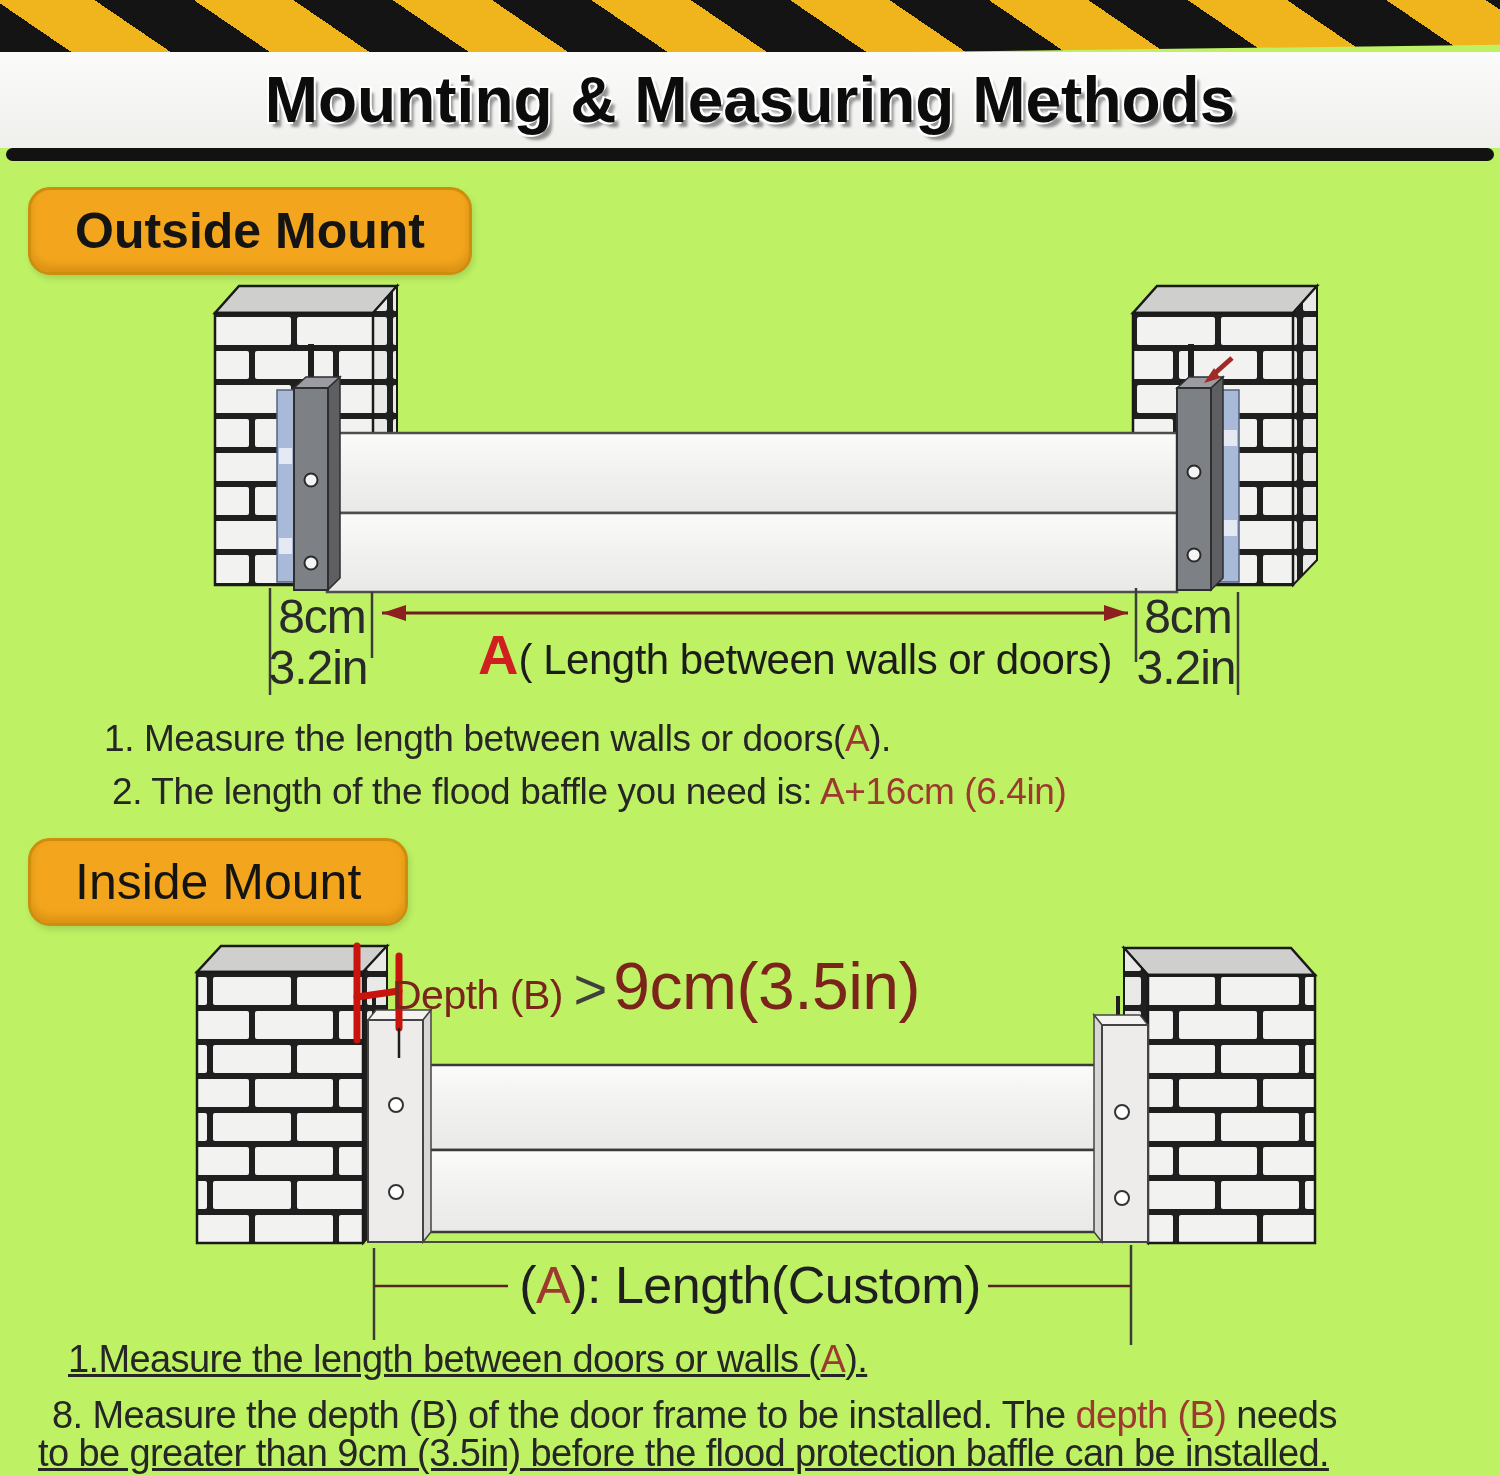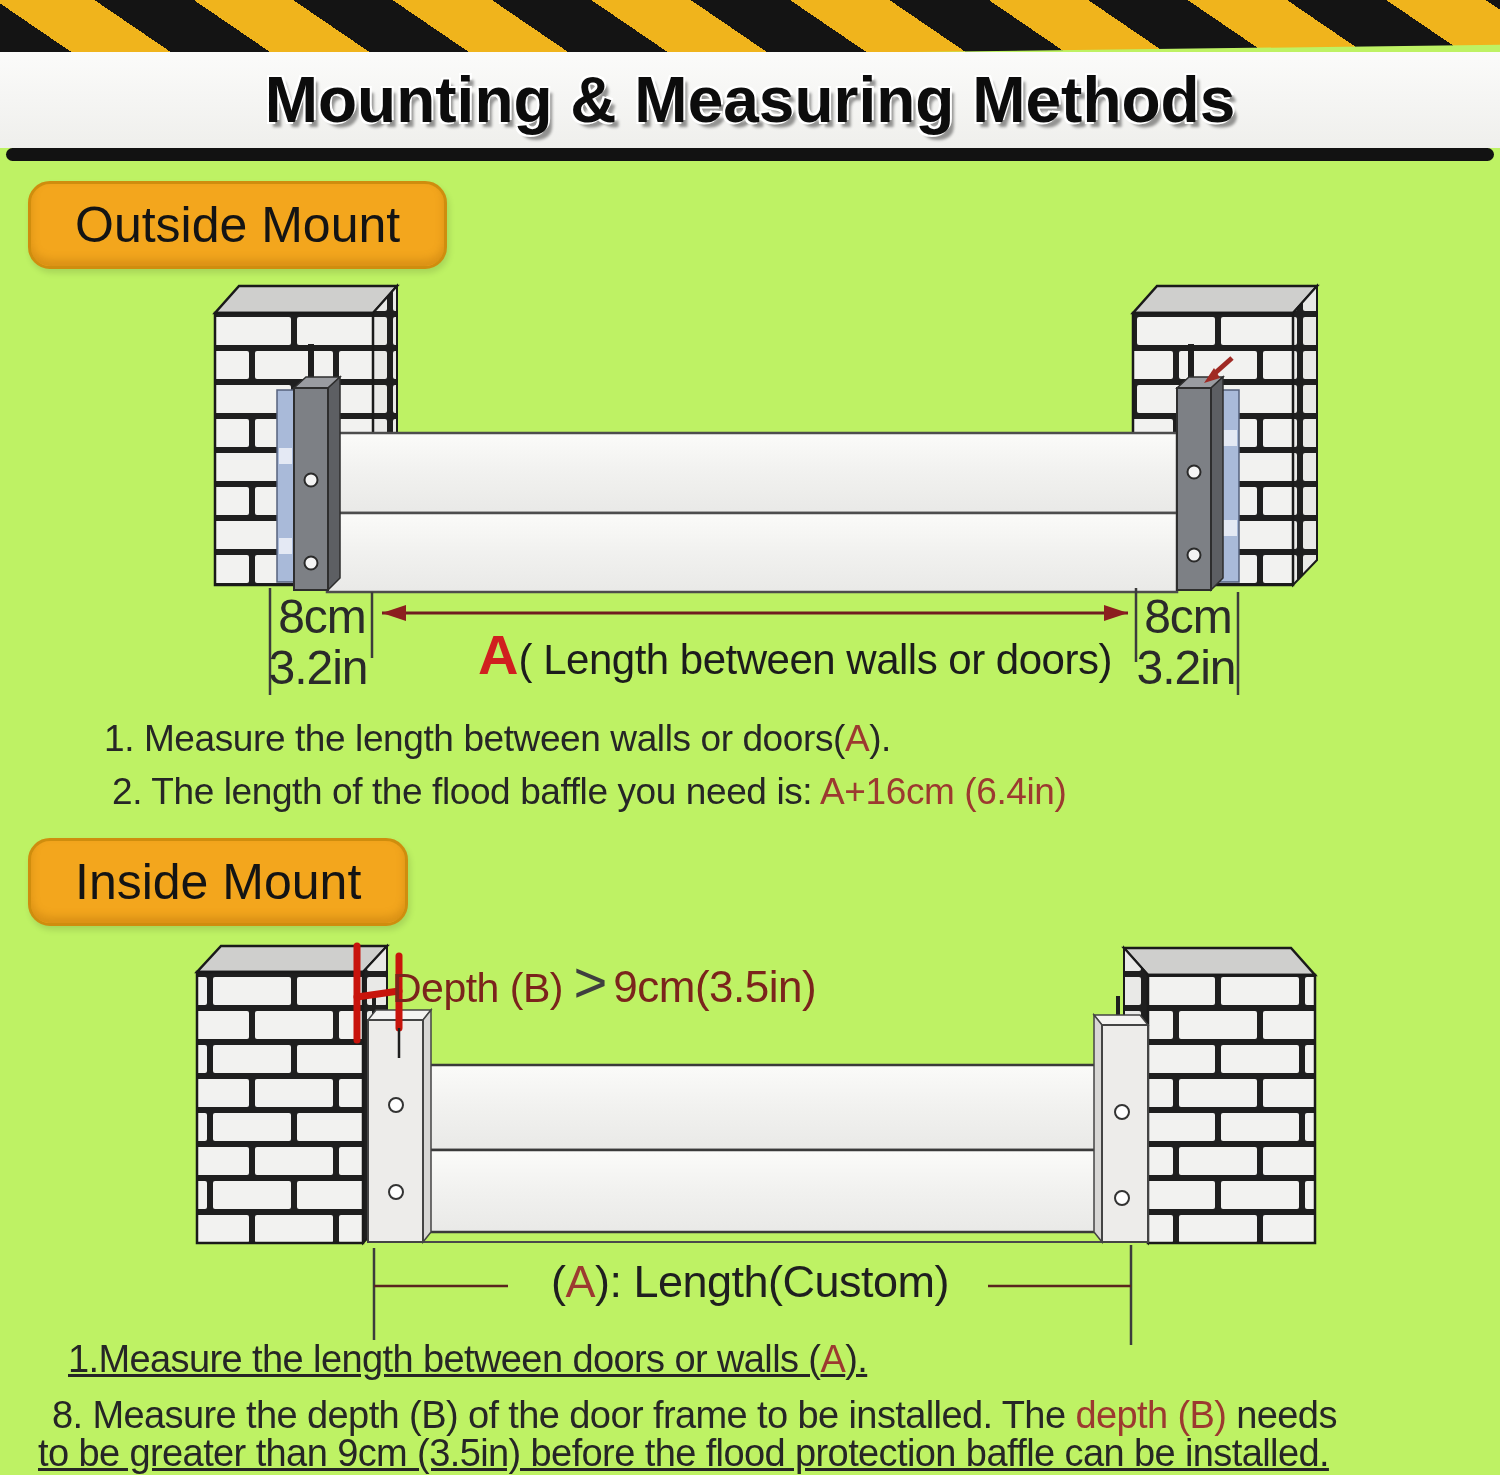--- a/index.html
+++ b/index.html
@@ -22,38 +22,38 @@
     margin:0;font-size:64px;font-weight:bold;color:#0c0c0c;letter-spacing:0;
     text-shadow:-2px -2px 0 #ffffff,2px -2px 0 #ffffff,-2px 2px 0 #ffffff,4px 5px 3px rgba(0,0,0,.40);
   }
   .headerbar{position:absolute;top:148px;left:6px;right:6px;height:13px;background:#121212;border-radius:7px;}
   
   .mount-label{
     position:absolute;left:28px;background:#f3a61d;border:3px solid #cf8d0e;border-radius:22px;
     font-size:50px;color:#141414;padding:16px 44px;line-height:1;
     box-shadow:inset 0 -6px 9px rgba(150,90,0,.28), 2px 4px 6px rgba(0,0,0,.12);
   }
-  .mount-label.outside{top:181px;}
+  .mount-label.outside{top:187px;font-weight:bold;}
   .mount-label.inside{top:838px;}
   
   .diagram{position:absolute;left:0;width:1500px;}
   
   .ovl{position:absolute;line-height:1.05;white-space:nowrap;}
   .dimtxt{font-size:48px;letter-spacing:-1px;color:#2a2a2a;text-align:center;width:140px;}
   .spanlabel{left:400px;top:626px;width:790px;text-align:center;}
   .spanlabel .bigA{font-size:56px;font-weight:bold;color:#d01f1f;}
   .spanlabel .rest{font-size:42px;color:#1c1c1c;letter-spacing:-0.5px;}
   .steps{font-size:37px;letter-spacing:-0.4px;color:#262626;}
   .steps .red, .redtxt{color:#9c3a30;}
   .bsteps{font-size:38px;letter-spacing:-0.6px;color:#262626;}
   .depthlbl{left:392px;top:952px;}
   .depthlbl .d1{font-size:41px;color:#7b241c;letter-spacing:-0.5px;}
   .depthlbl .gt{font-size:58px;color:#3f3f3f;margin:0 6px;}
-  .depthlbl .d2{font-size:44px;color:#7b241c;letter-spacing:-0.5px;}
-  .lenlabel{left:430px;top:1258px;width:640px;text-align:center;font-size:45px;color:#1f1f1f;letter-spacing:-0.5px;}
+  .depthlbl .d2{font-size:66px;color:#7b241c;letter-spacing:-0.5px;}
+  .lenlabel{left:430px;top:1258px;width:640px;text-align:center;font-size:52px;color:#1f1f1f;letter-spacing:-0.5px;}
   .lenlabel .a{color:#9c3a30;}
 </style>
 </head>
 <body>
 
 <div class="page">
 
   <div class="hazard"></div>
   <div class="titleband">
     <h1>Mounting &amp; Measuring Methods</h1>

